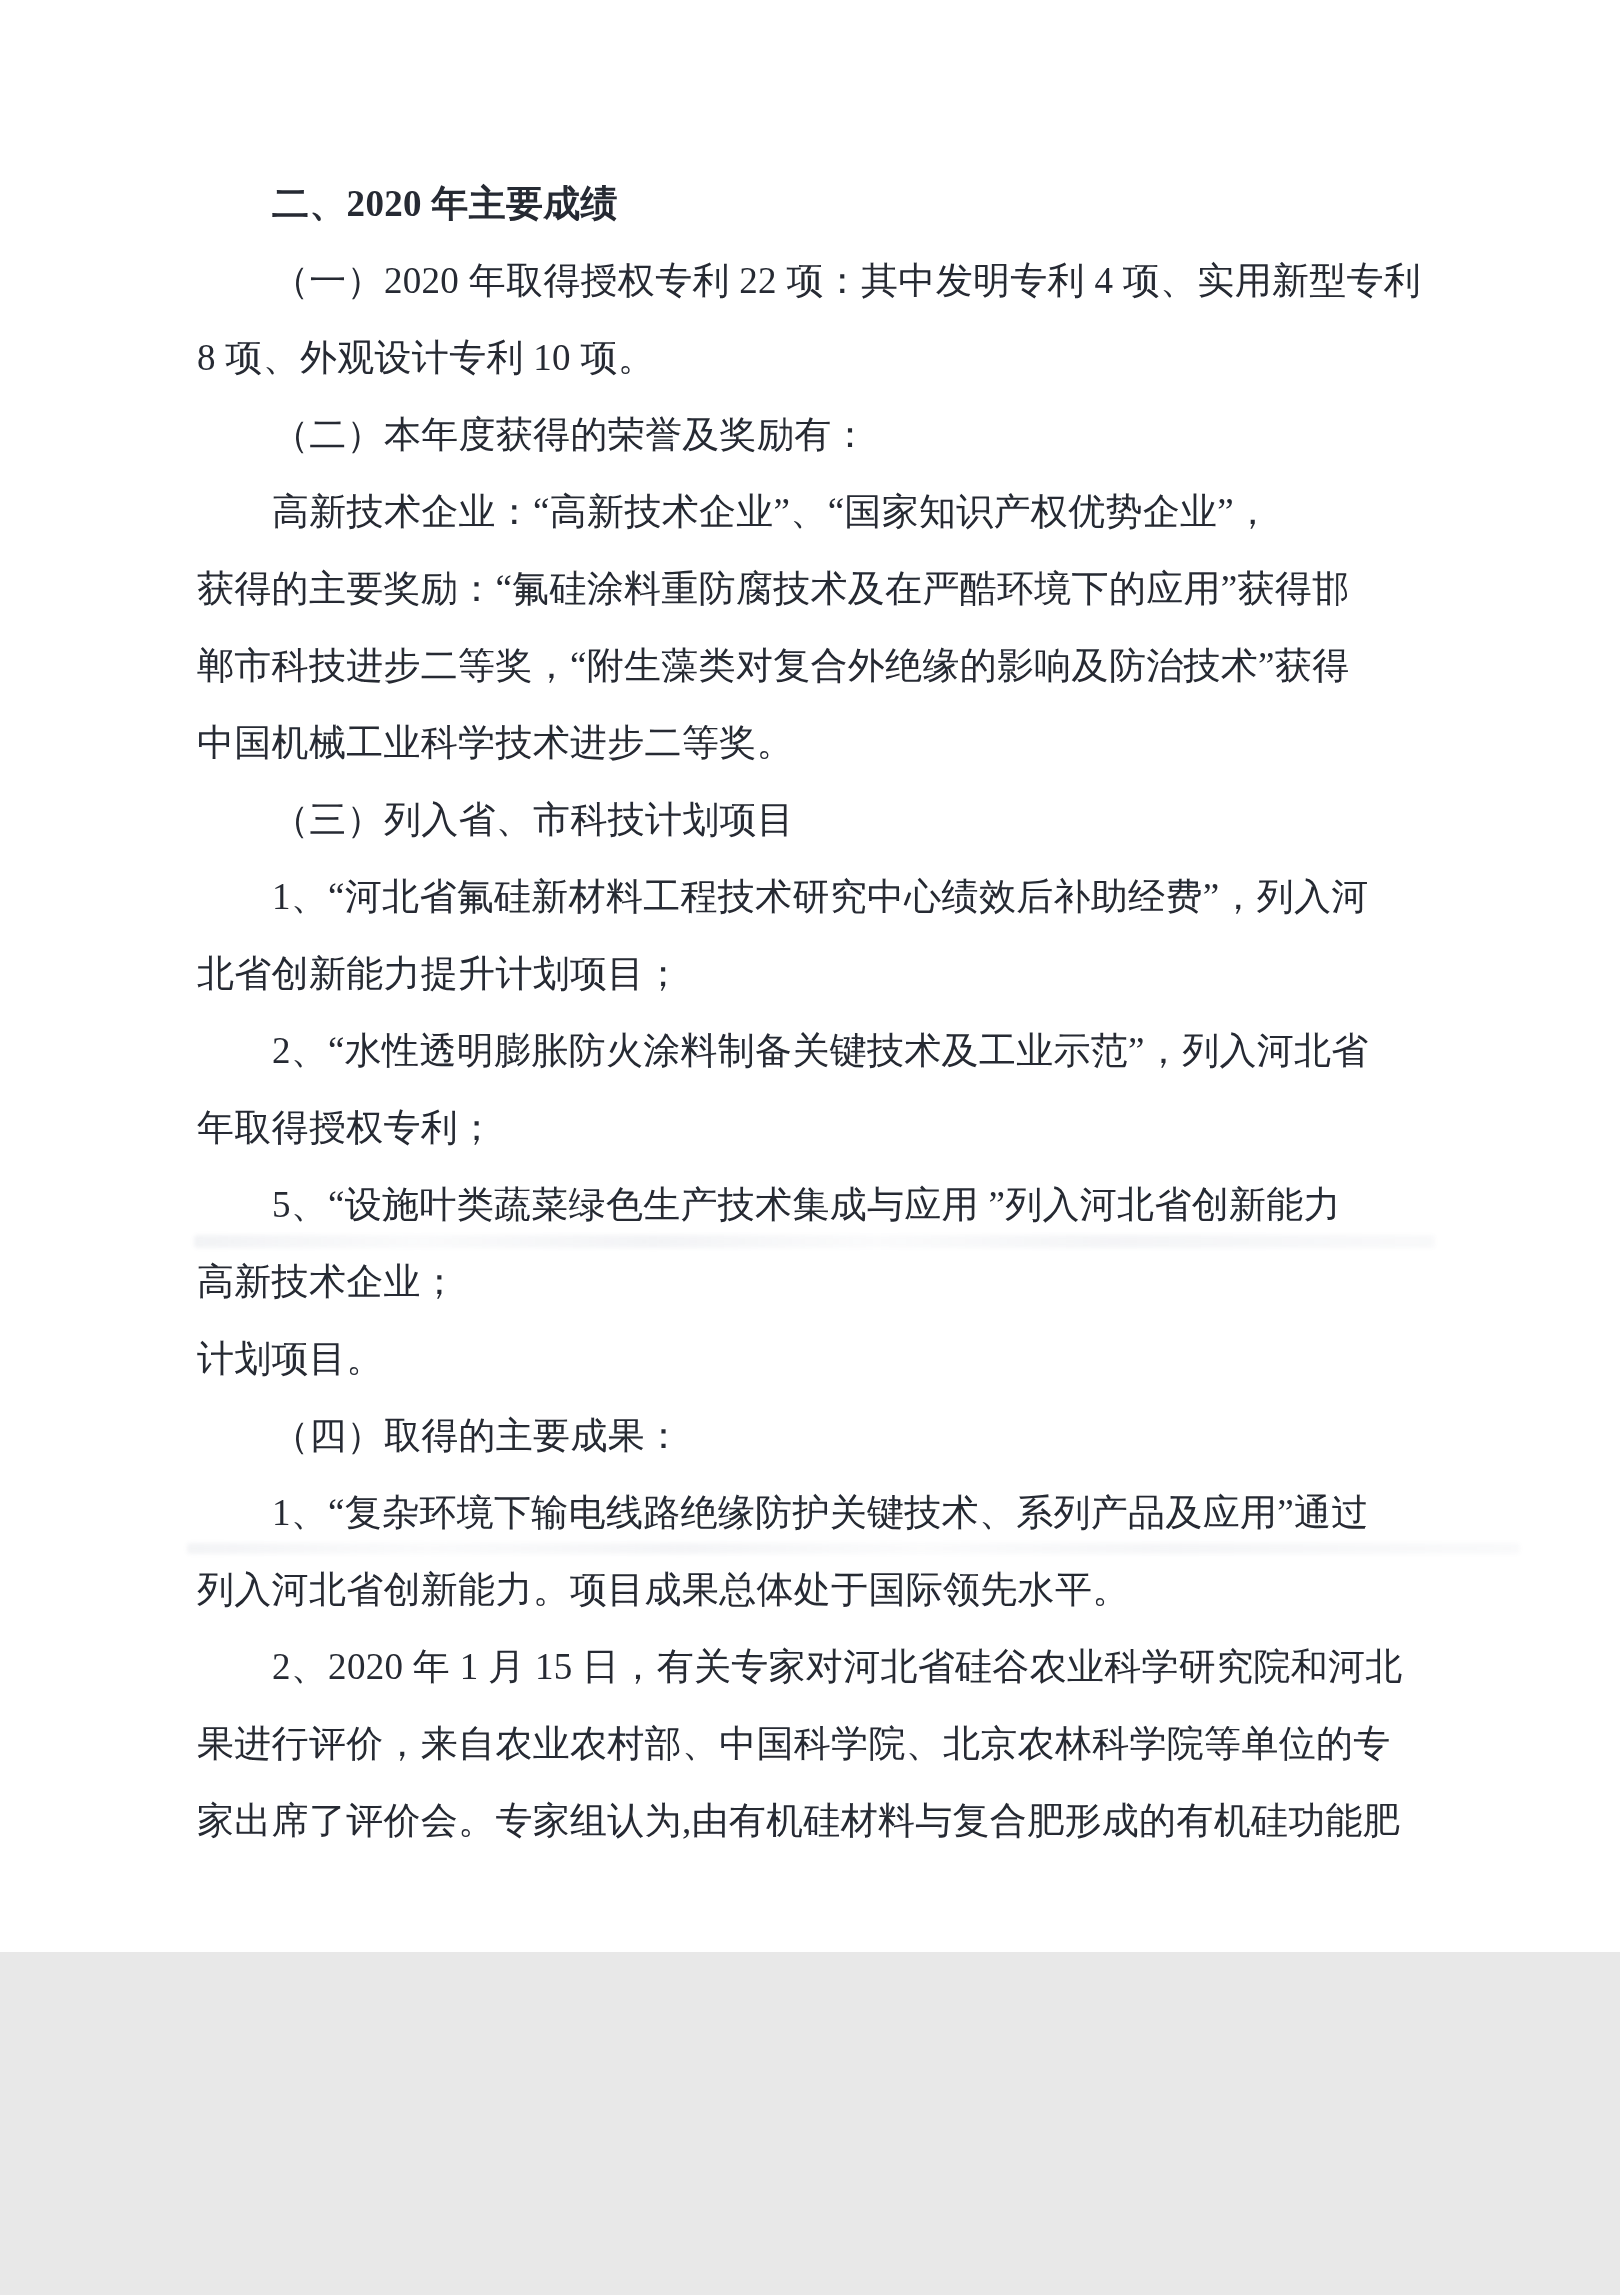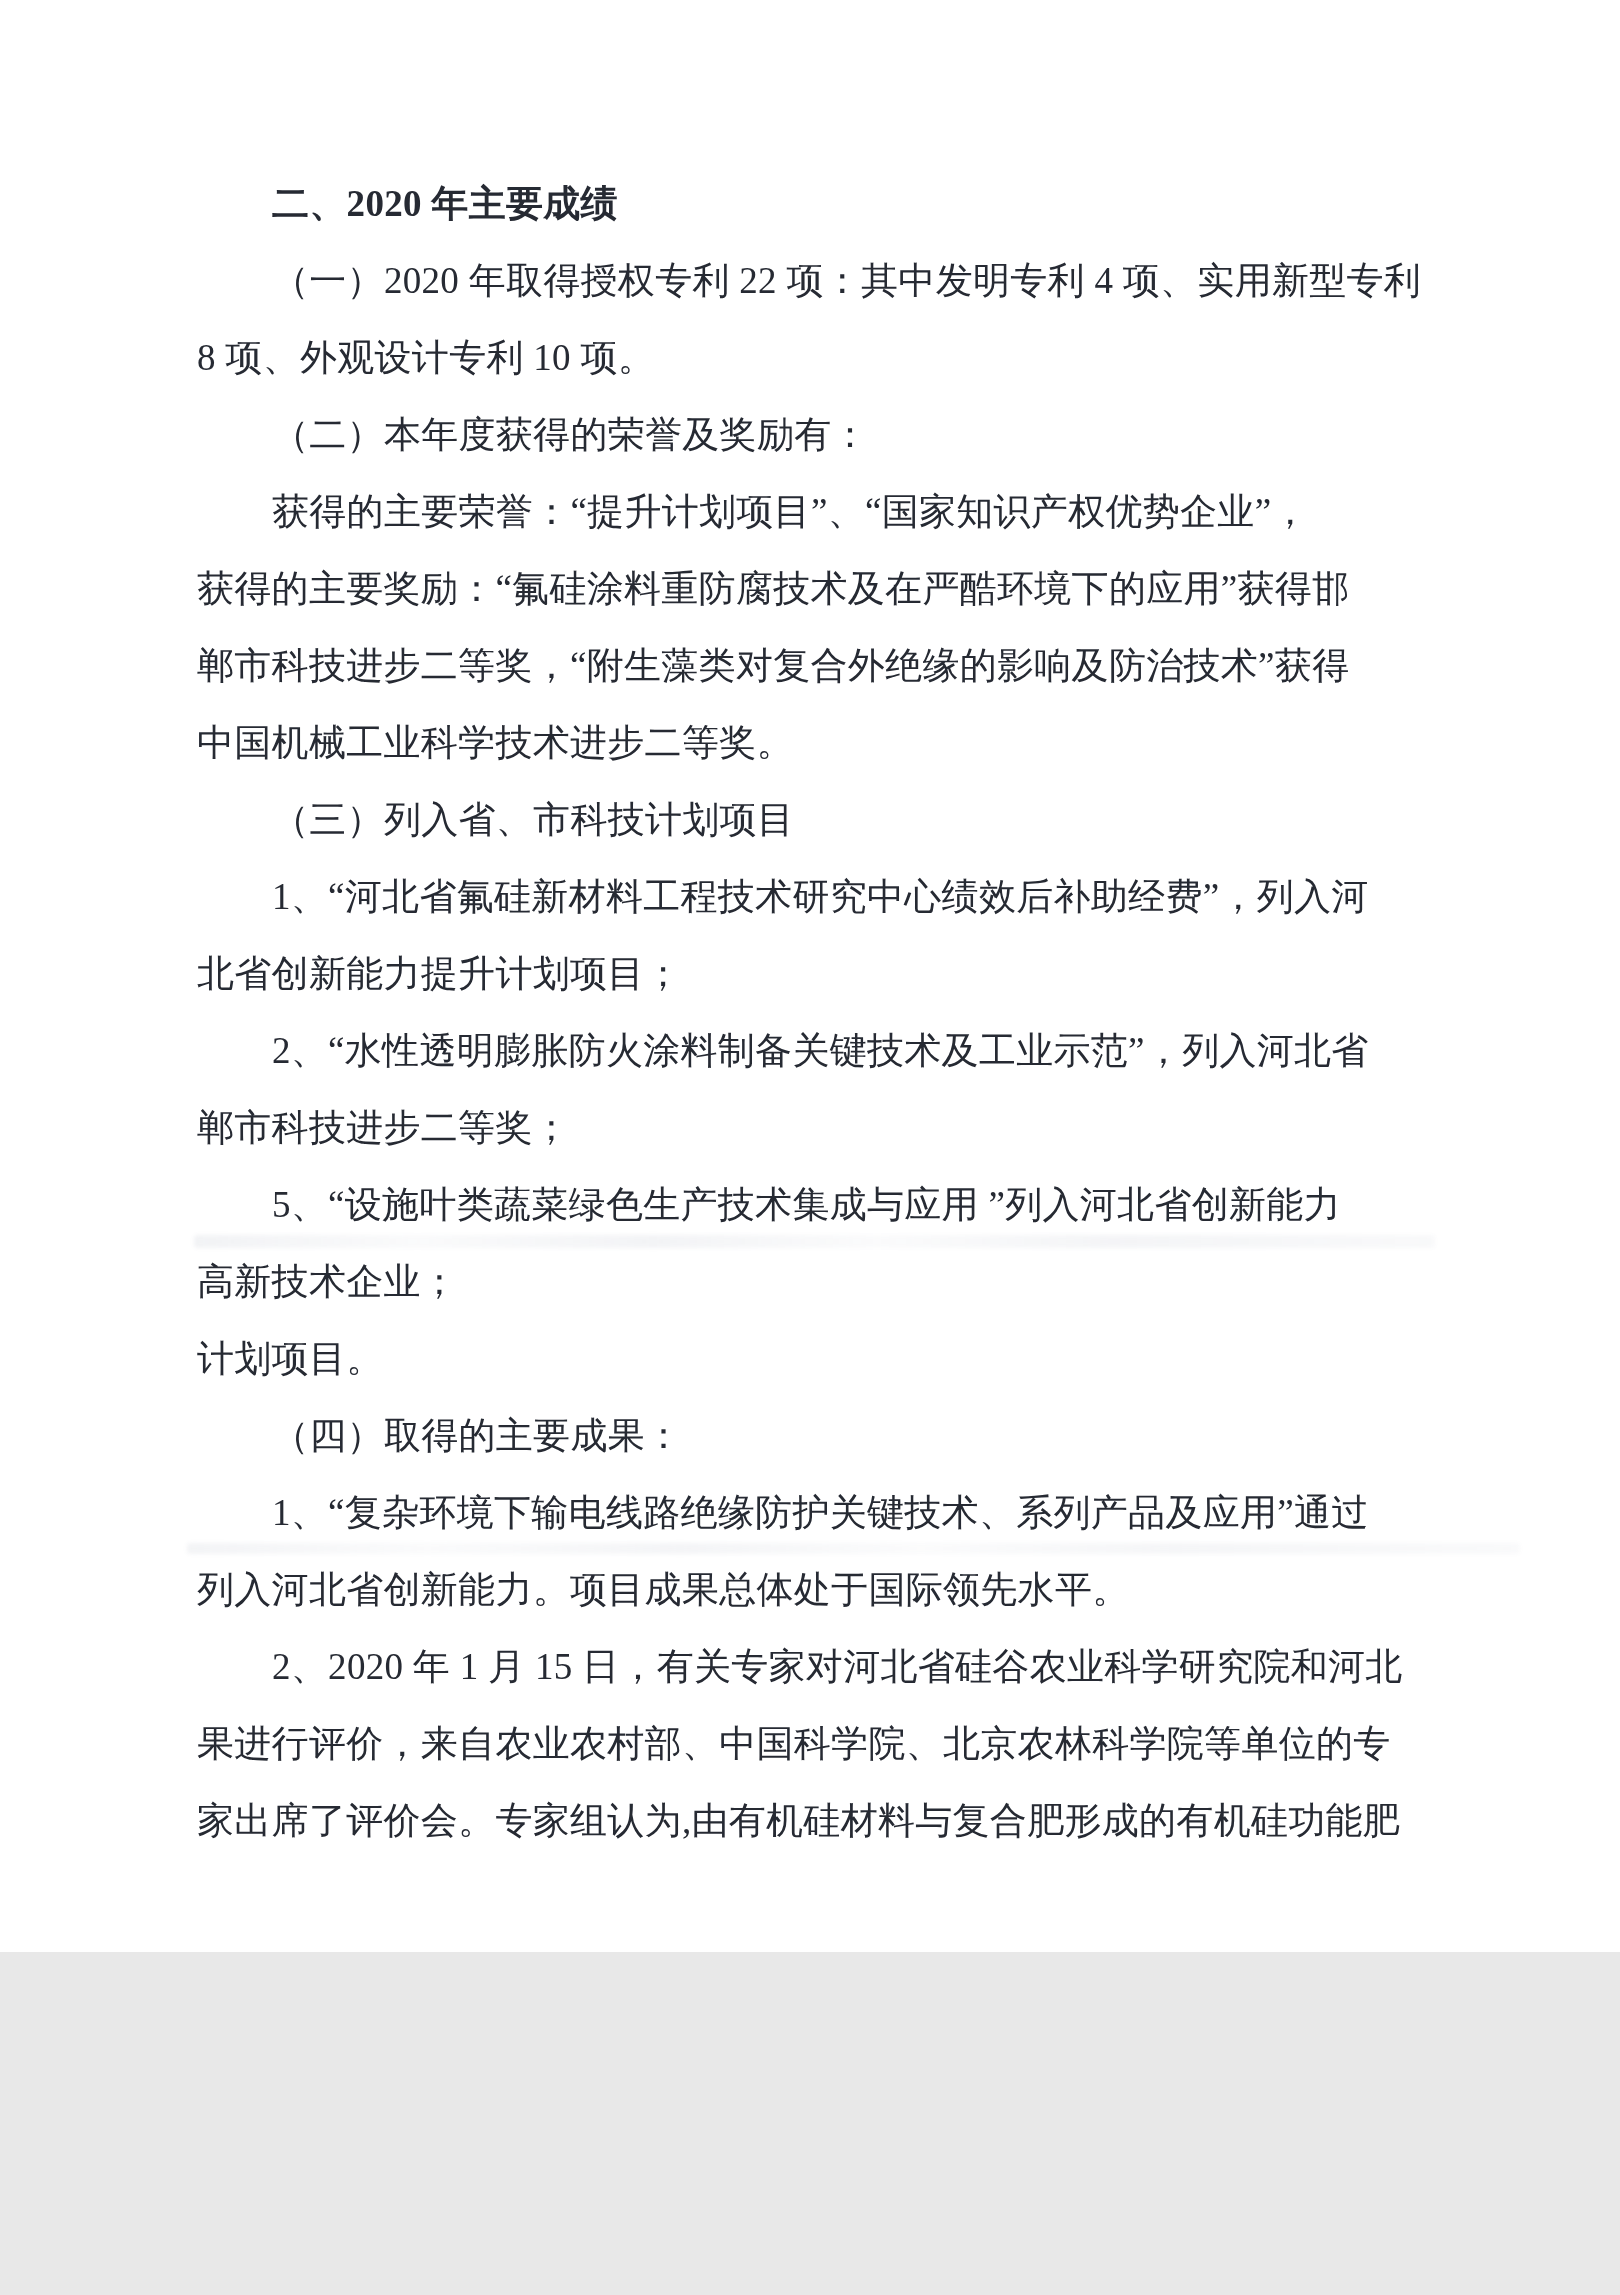--- a/index.html
+++ b/index.html
@@ -56,29 +56,29 @@
 </head>
 <body>
 
 <div class="page">
 
   <div class="text-block">
     <div class="line indent heading">二、2020 年主要成绩</div>
     <div class="line indent">（一）2020 年取得授权专利 22 项：其中发明专利 4 项、实用新型专利</div>
     <div class="line">8 项、外观设计专利 10 项。</div>
     <div class="line indent">（二）本年度获得的荣誉及奖励有：</div>
-    <div class="line indent">获得的主要荣誉：“提升计划项目”、“国家知识产权优势企业”，</div>
+    <div class="line indent">高新技术企业：“高新技术企业”、“国家知识产权优势企业”，</div>
     <div class="line">获得的主要奖励：“氟硅涂料重防腐技术及在严酷环境下的应用”获得邯</div>
     <div class="line">郸市科技进步二等奖，“附生藻类对复合外绝缘的影响及防治技术”获得</div>
     <div class="line">中国机械工业科学技术进步二等奖。</div>
     <div class="line indent">（三）列入省、市科技计划项目</div>
     <div class="line indent">1、“河北省氟硅新材料工程技术研究中心绩效后补助经费”，列入河</div>
     <div class="line">北省创新能力提升计划项目；</div>
     <div class="line indent">2、“水性透明膨胀防火涂料制备关键技术及工业示范”，列入河北省</div>
-    <div class="line">郸市科技进步二等奖；</div>
+    <div class="line">年取得授权专利；</div>
     <div class="line indent">5、“设施叶类蔬菜绿色生产技术集成与应用 ”列入河北省创新能力</div>
     <div class="line">高新技术企业；</div>
     <div class="line">计划项目。</div>
     <div class="line indent">（四）取得的主要成果：</div>
     <div class="line indent">1、“复杂环境下输电线路绝缘防护关键技术、系列产品及应用”通过</div>
     <div class="line">列入河北省创新能力。项目成果总体处于国际领先水平。</div>
     <div class="line indent">2、2020 年 1 月 15 日，有关专家对河北省硅谷农业科学研究院和河北</div>
     <div class="line">果进行评价，来自农业农村部、中国科学院、北京农林科学院等单位的专</div>
     <div class="line">家出席了评价会。专家组认为,由有机硅材料与复合肥形成的有机硅功能肥</div>
   </div>

